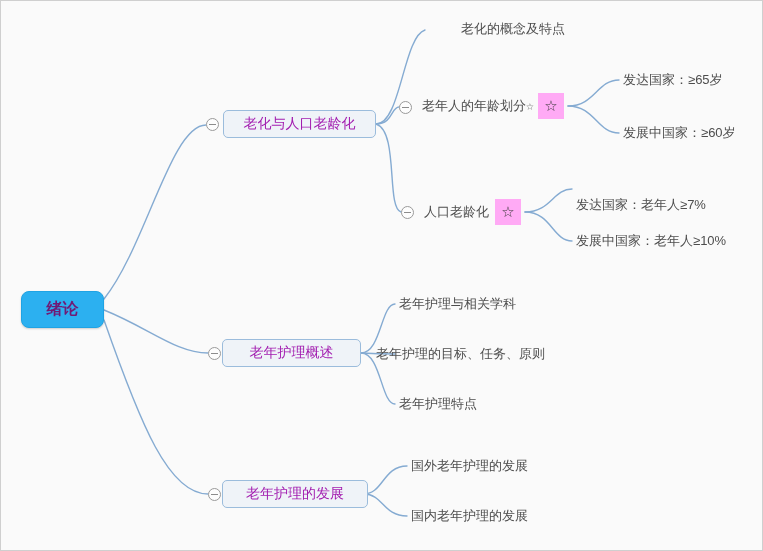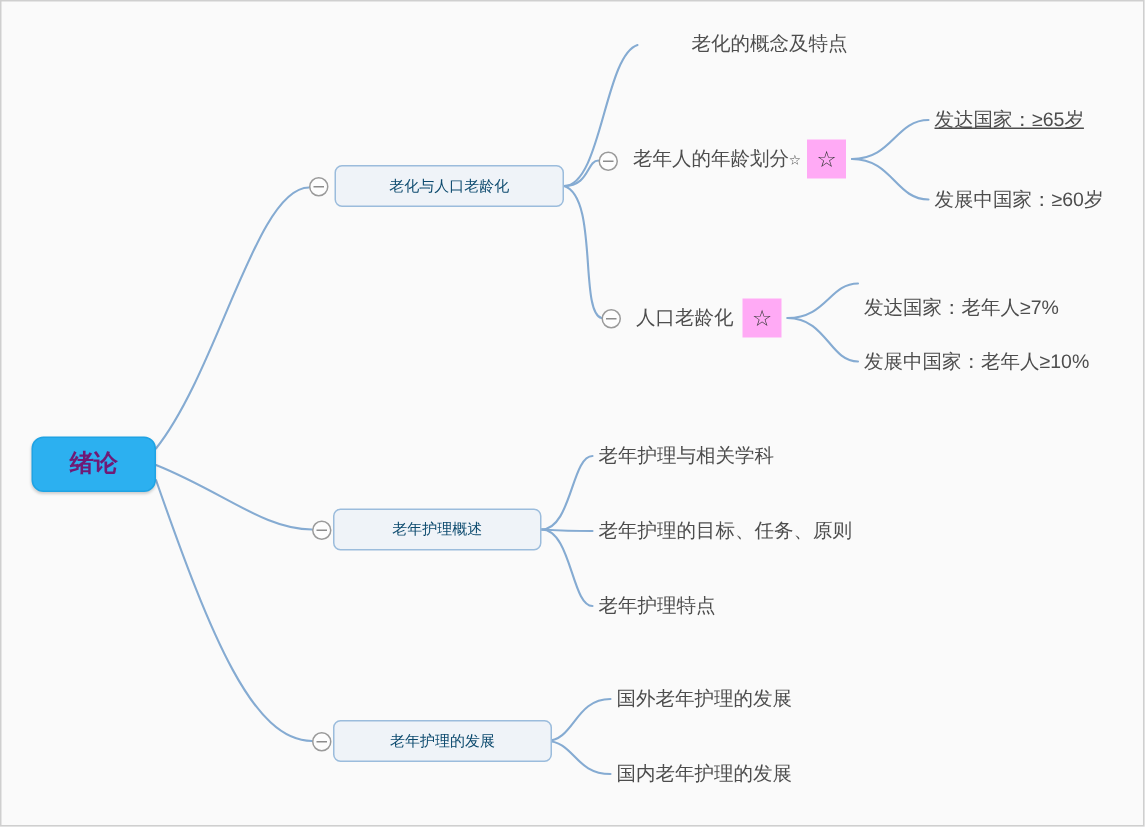--- a/index.html
+++ b/index.html
@@ -13,21 +13,21 @@
   .node{position:absolute;box-sizing:border-box;}
   .root-node{
     left:20px;top:290px;width:83px;height:37px;
     background:#2cb0f0;border:1px solid #1fa3e4;border-radius:8px;
     color:#701a75;font-size:16px;font-weight:bold;
     display:flex;align-items:center;justify-content:center;
     box-shadow:0 1px 2px rgba(0,0,0,0.18);cursor:default;
   }
   .branch-node{
     background:#eff3f8;border:1px solid #9bbcdc;border-radius:5px;
-    color:#0c4a6e;font-size:10px;
+    color:#a21caf;font-size:14px;
     display:flex;align-items:center;justify-content:center;cursor:default;
   }
   .b1{left:222px;top:109px;width:153px;height:28px;}
   .b2{left:221px;top:338px;width:139px;height:28px;}
   .b3{left:221px;top:479px;width:146px;height:28px;}
   .leaf{
     position:absolute;transform:translateY(-50%);
     color:#4d4d4d;font-size:13px;white-space:nowrap;cursor:default;
   }
   .collapse{
@@ -80,36 +80,36 @@
   <div class="node branch-node b1">老化与人口老龄化</div>
 
   <div class="leaf" style="left:427px;top:28px;margin-left:33px;">老化的概念及特点</div>
 
   <div class="collapse" style="left:398px;top:100px;">
       <span class="minus"></span>
     </div>
   <div class="leaf" style="left:421px;top:105px;font-family:Liberation Mono, monospace;">老年人的年龄划分☆</div>
   <div class="marker" style="left:537px;top:92px;">☆</div>
 
-  <div class="leaf" style="left:622px;top:79px;text-decoration:underline;">发达国家：≥65岁</div>
+  <div class="leaf" style="left:622px;top:79px;">发达国家：≥65岁</div>
   <div class="leaf" style="left:622px;top:132px;">发展中国家：≥60岁</div>
 
   <div class="collapse" style="left:400px;top:205px;">
       <span class="minus"></span>
     </div>
   <div class="leaf" style="left:423px;top:211px;">人口老龄化</div>
   <div class="marker" style="left:494px;top:198px;">☆</div>
 
   <div class="leaf" style="left:575px;top:204px;">发达国家：老年人≥7%</div>
   <div class="leaf" style="left:575px;top:240px;">发展中国家：老年人≥10%</div>
 
   <div class="node branch-node b2">老年护理概述</div>
 
   <div class="leaf" style="left:398px;top:303px;">老年护理与相关学科</div>
-  <div class="leaf" style="left:398px;top:353px;">老年护理的目标、任务、原则</div>
+  <div class="leaf" style="left:375px;top:353px;">老年护理的目标、任务、原则</div>
   <div class="leaf" style="left:398px;top:403px;">老年护理特点</div>
 
   <div class="node branch-node b3">老年护理的发展</div>
 
   <div class="leaf" style="left:410px;top:465px;">国外老年护理的发展</div>
   <div class="leaf" style="left:410px;top:515px;">国内老年护理的发展</div>
 
 </div>
 
 </body></html>

